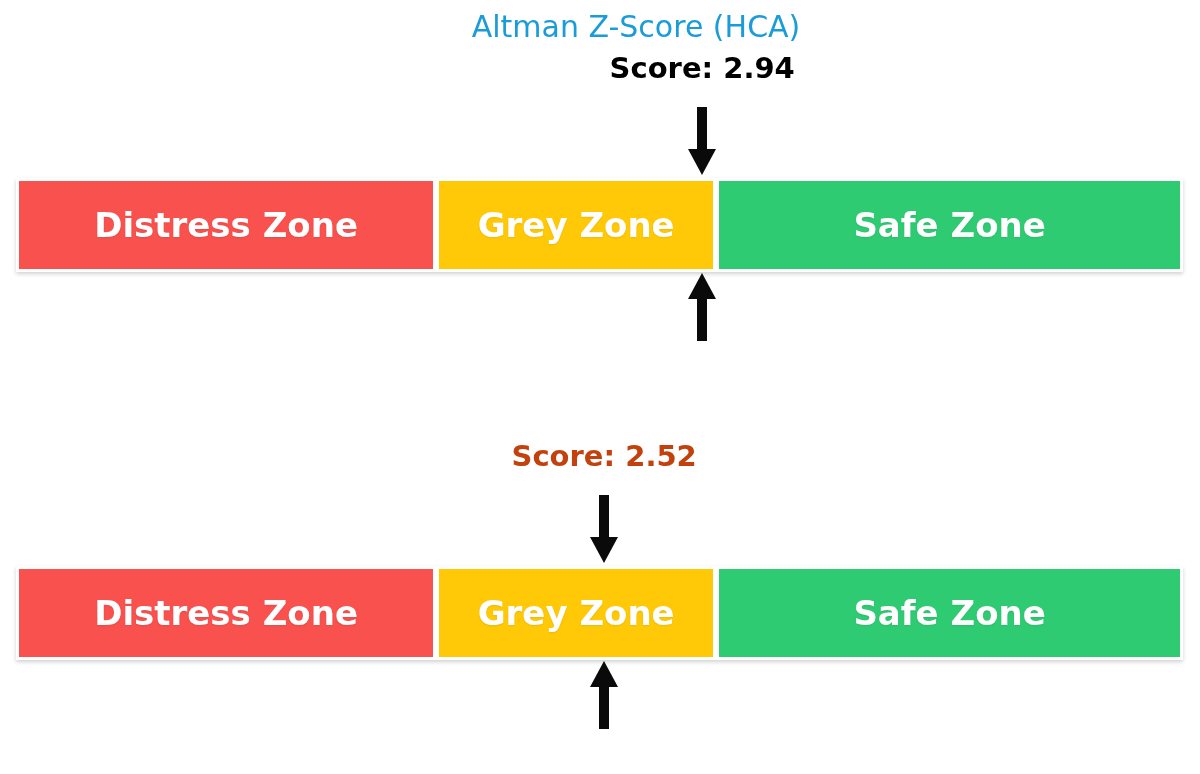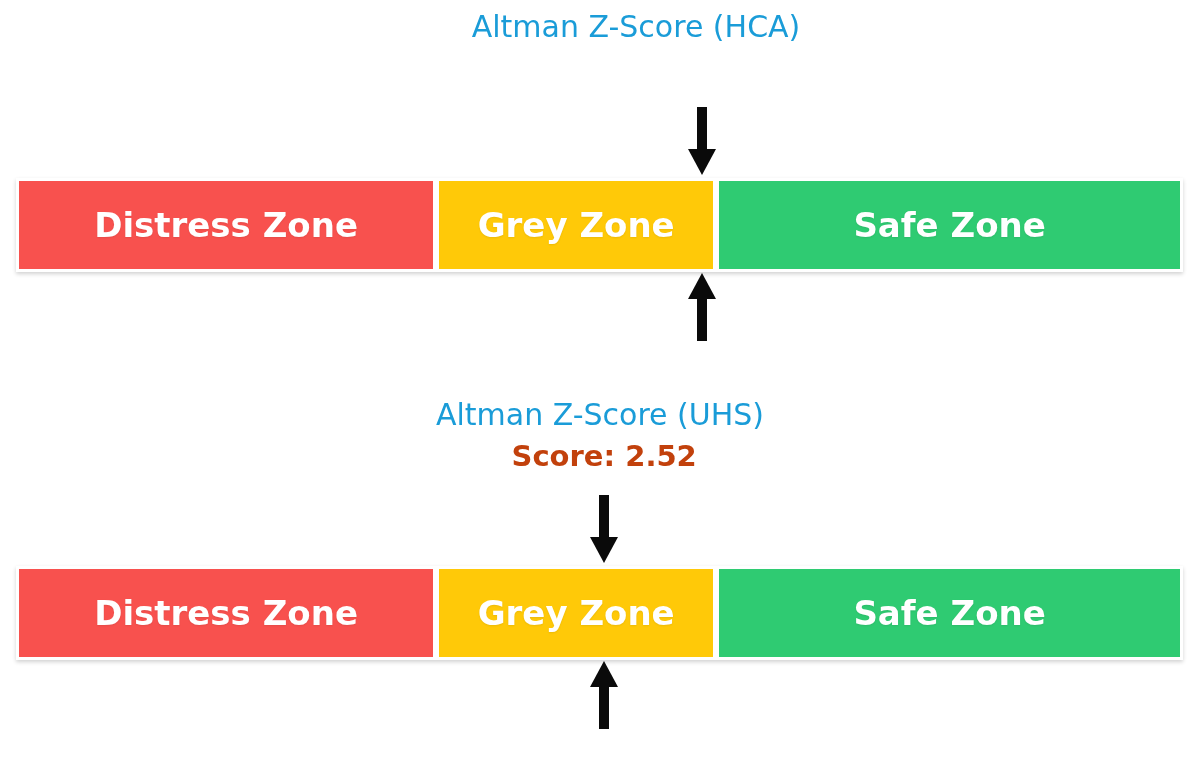--- a/index.html
+++ b/index.html
@@ -71,20 +71,21 @@
     text-shadow: 0 1px 2px rgba(0,0,0,0.08);
   }
 </style>
 </head>
 <body>
 
 <div class="canvas">
 
   <section class="chart" style="top:0px">
     <h2 class="title" style="color: rgb(26, 156, 216); padding-left: 36px;">Altman Z-Score (HCA)</h2>
+    <div class="score" style="color: rgb(0, 0, 0); left: 702.196px;">Score: 2.94</div>
     <div class="arrow arrow-down" style="left: 702.196px;">
       <svg width="32" height="68" viewBox="0 0 32 68" aria-hidden="true">
         <rect class="arrow-fill" x="11" y="0" width="10" height="44" fill="#0A0A0A"></rect>
         <polygon class="arrow-fill" points="2,42 30,42 16,68" fill="#0A0A0A"></polygon>
       </svg>
     </div>
     <div class="bar">
       <div class="zone" style="width: 36%; background: rgb(248, 81, 78); border-color: rgb(255, 255, 255);">
         <span class="zone-label">Distress Zone</span>
       </div>
@@ -97,21 +98,20 @@
     </div>
     <div class="arrow arrow-up" style="left: 702.196px;">
       <svg width="32" height="68" viewBox="0 0 32 68" aria-hidden="true">
         <polygon class="arrow-fill" points="16,0 30,26 2,26" fill="#0A0A0A"></polygon>
         <rect class="arrow-fill" x="11" y="24" width="10" height="44" fill="#0A0A0A"></rect>
       </svg>
     </div>
   </section>
 
   <section class="chart" style="top:388px">
-    <h2 class="title" style="color: rgb(26, 156, 216);">Altman Z-Score (UHS)</h2>
     <div class="score" style="color: #c2410c; left: 604.168px;">Score: 2.52</div>
     <div class="arrow arrow-down" style="left: 604.168px;">
       <svg width="32" height="68" viewBox="0 0 32 68" aria-hidden="true">
         <rect class="arrow-fill" x="11" y="0" width="10" height="44" fill="#0A0A0A"></rect>
         <polygon class="arrow-fill" points="2,42 30,42 16,68" fill="#0A0A0A"></polygon>
       </svg>
     </div>
     <div class="bar">
       <div class="zone" style="width: 36%; background: rgb(248, 81, 78); border-color: rgb(255, 255, 255);">
         <span class="zone-label">Distress Zone</span>

